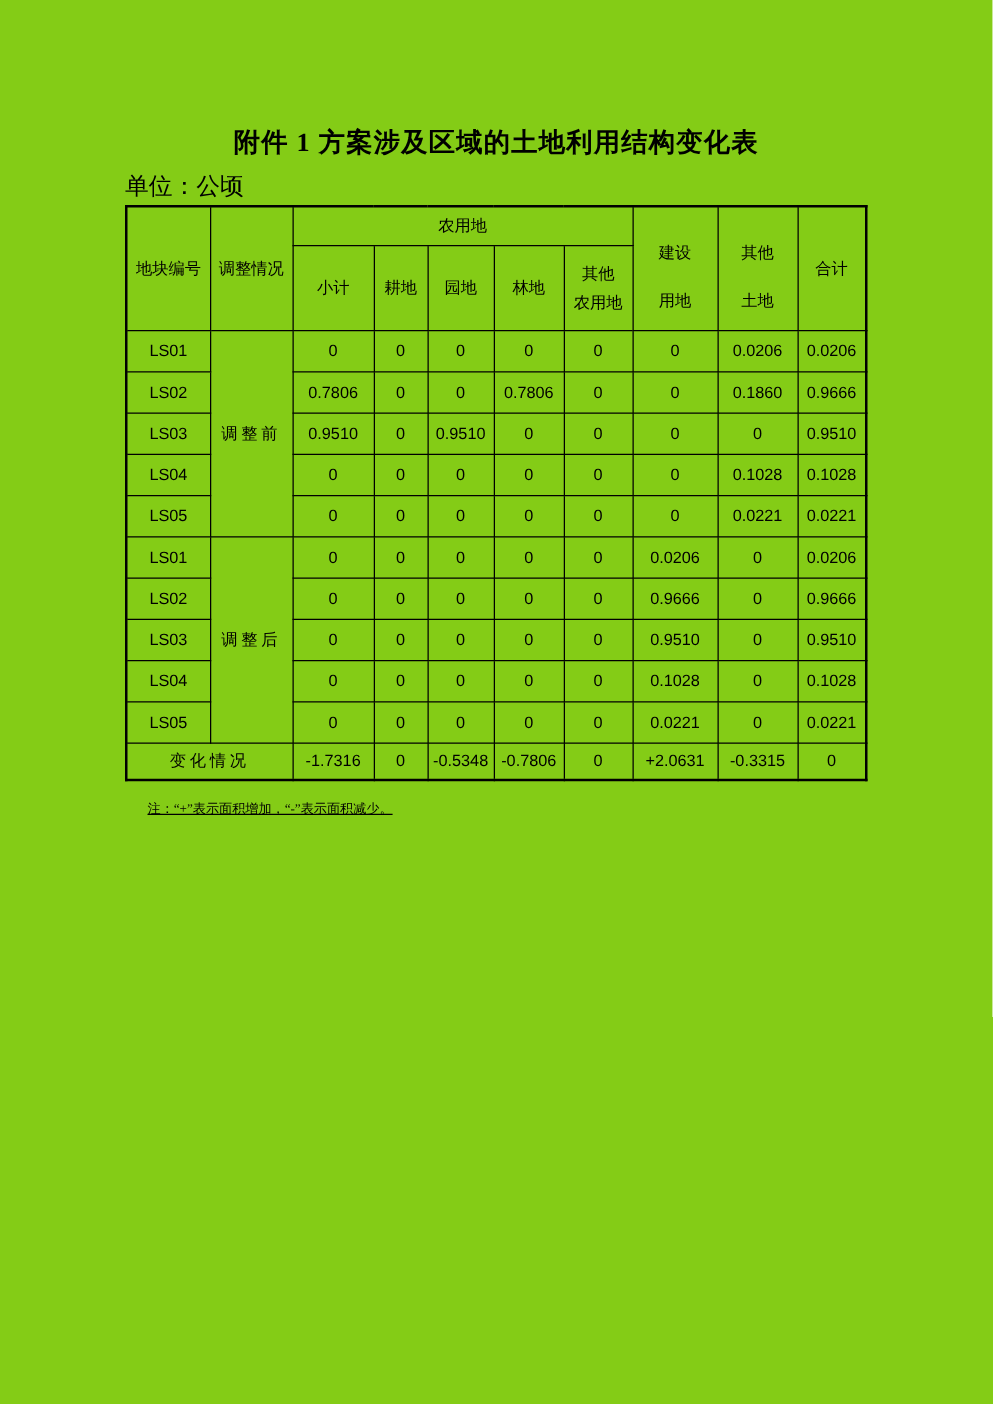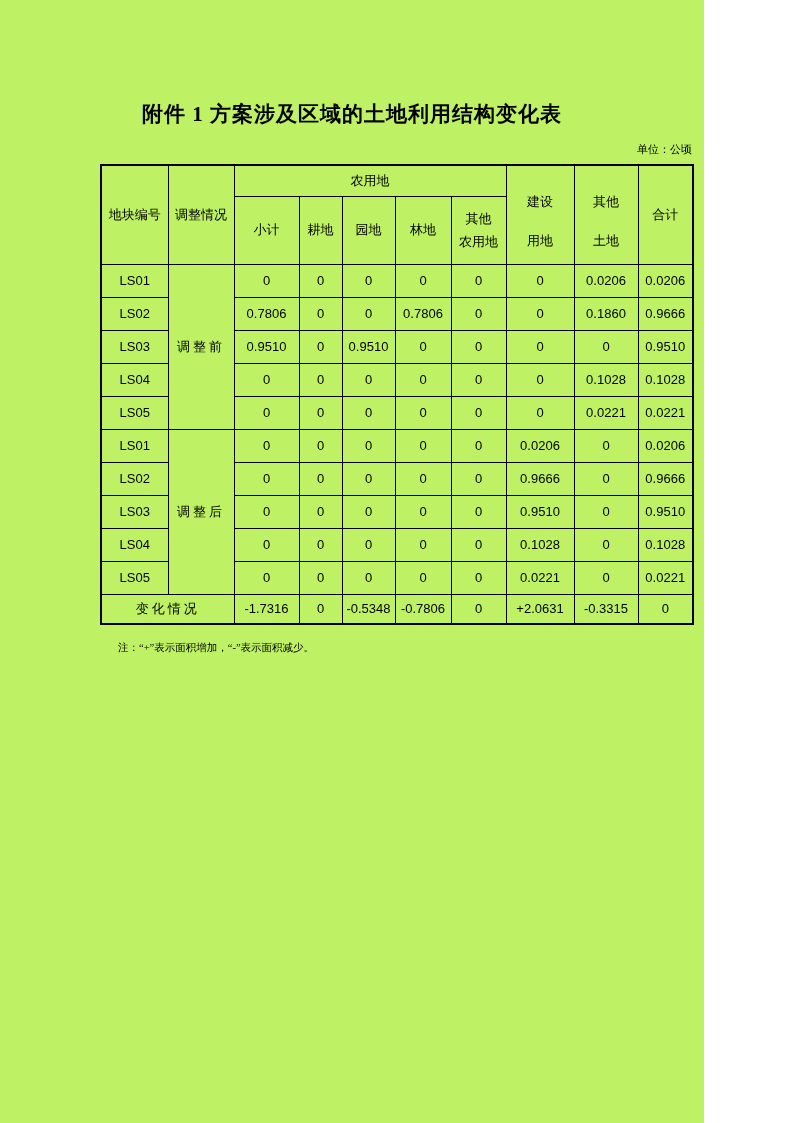--- a/index.html
+++ b/index.html
@@ -1,38 +1,38 @@
 <!DOCTYPE html>
 <html><head>
 <meta charset="utf-8">
 <style>
   * { box-sizing: border-box; margin: 0; padding: 0; }
   html, body { background: #ffffff; }
   .page {
     position: relative;
-    width: 704px;
+    width: 794px;
     height: 1123px;
-    background: #bef264;
+    background: #84cc16;
     color: #000000;
     font-family: "Liberation Serif", serif;
     overflow: hidden;
   }
   .doc-title {
     padding-top: 100px;
     text-align: center;
     font-size: 21px;
     font-weight: bold;
     line-height: 28px;
     letter-spacing: 1px;
   }
   .unit-row {
     width: 592px;
     margin: 13px 0 6px 100px;
-    text-align: right;
-    font-size: 11px;
+    text-align: left;
+    font-size: 19px;
     line-height: 17px;
   }
   table.land-table {
     border-collapse: collapse;
     table-layout: fixed;
     width: 592px;
     margin-left: 100px;
     border: 2px solid #000000;
   }
   .land-table th, .land-table td {
@@ -50,20 +50,21 @@
   .land-table tbody tr.change-row { height: 30px; }
   .two-line-99 div { line-height: 27px; margin-top: 12px; }
   .two-line-68 div { line-height: 23px; }
   .num { font-family: "Liberation Sans", sans-serif; font-size: 13px; }
   .plot-label { font-family: Liberation Sans, sans-serif; font-size: 13px; }
   .spaced { letter-spacing: 3px; }
   .footnote {
     margin: 16px 0 0 118px;
     font-size: 10.5px;
     line-height: 14px;
+    text-decoration: underline;
   }
 </style>
 </head>
 <body>
 
 <div class="page">
 
   <div class="doc-title">附件 1  方案涉及区域的土地利用结构变化表</div>
 
   <div class="unit-row">单位：公顷</div>

